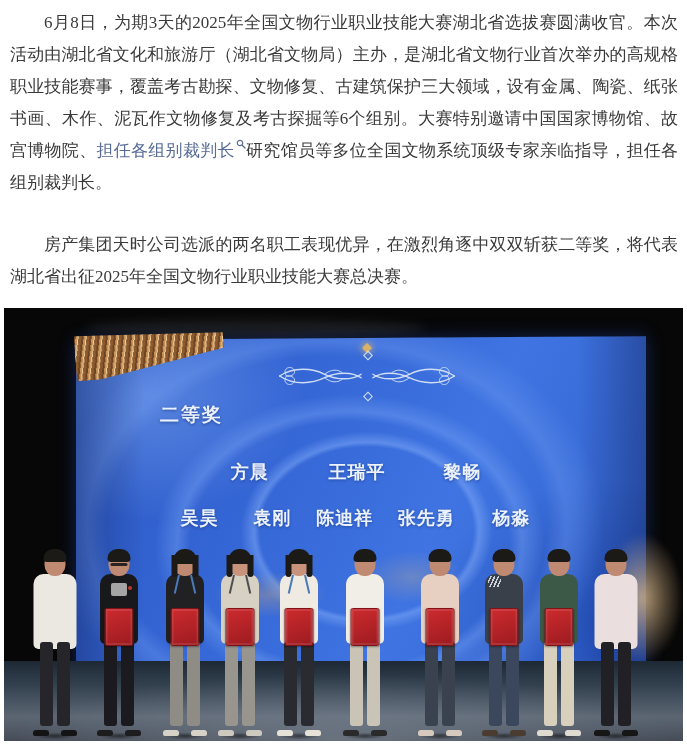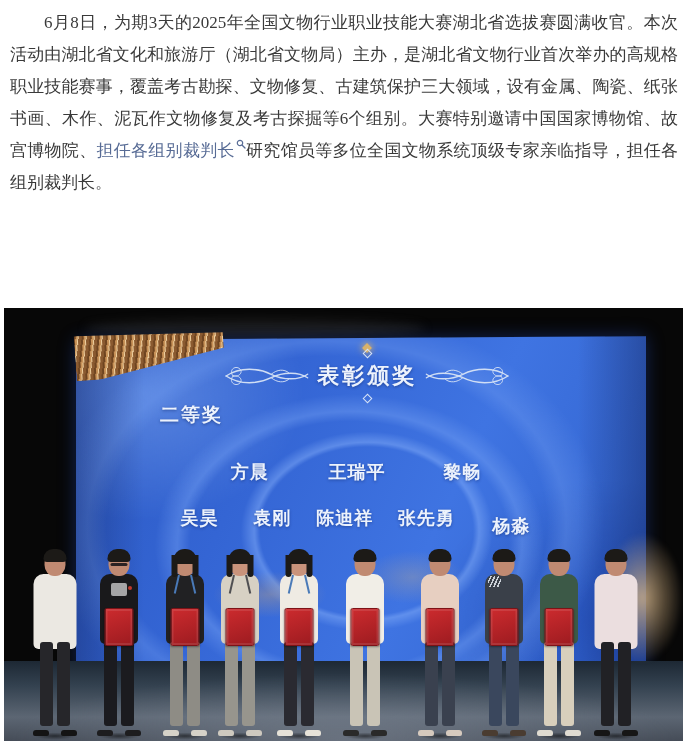--- a/index.html
+++ b/index.html
@@ -103,20 +103,21 @@
   .shoe.l{left:2px;} .shoe.r{right:2px;}
 </style>
 </head>
 <body>
 
 <div class="article">
   <p><span>6月8日，为期3天的2025年全国文物行业职业技能大赛湖北省选拔赛圆满收官。本次活动由湖北省文化和旅游厅（湖北省文物局）主办，是湖北省文物行业首次举办的高规格职业技能赛事，覆盖考古勘探、文物修复、古建筑保护三大领域，设有金属、陶瓷、纸张书画、木作、泥瓦作文物修复及考古探掘等6个组别。大赛特别邀请中国国家博物馆、故宫博物院、</span><a class="ent-link"><span>担任各组别裁判长</span><sup class="search-sup"><svg width="10" height="10" viewBox="0 0 10 10">
           <circle cx="4" cy="4" r="2.7" fill="none" stroke="#576b95" stroke-width="1.2"></circle>
           <line x1="6.2" y1="6.2" x2="9" y2="9" stroke="#576b95" stroke-width="1.3" stroke-linecap="round"></line>
         </svg></sup></a><span>研究馆员等多位全国文物系统顶级专家亲临指导，担任各组别裁判长。</span></p>
+  <p>房产集团天时公司选派的两名职工表现优异，在激烈角逐中双双斩获二等奖，将代表湖北省出征2025年全国文物行业职业技能大赛总决赛。</p>
 </div>
 
 <figure class="photo">
   <div class="stage-blur"></div>
   <div class="screen">
     <div class="screen-vignette"></div>
     <div class="tan-blob b1"></div>
     <div class="tan-blob b2"></div>
   </div>
   <div class="curtain"></div>
@@ -126,21 +127,20 @@
     <svg class="flourish left" viewBox="0 0 100 30">
       <g fill="none" stroke="#d8e4f6" stroke-width="1.6" stroke-linecap="round">
         <path d="M4 15 C20 4, 42 6, 56 13 S88 20, 98 13"></path>
         <path d="M4 15 C20 26, 42 24, 56 17 S88 10, 98 17"></path>
         <path d="M12 15 c-6 -7, 3 -13, 8 -8 c4 4, -2 10, -8 8" stroke-width="1.1"></path>
         <path d="M12 15 c-6 7, 3 13, 8 8 c4 -4, -2 -10, -8 -8" stroke-width="1.1"></path>
         <path d="M56 13 c7 -6, 15 -6, 20 -2" stroke-width="1.1"></path>
         <path d="M56 17 c7 6, 15 6, 20 2" stroke-width="1.1"></path>
       </g>
     </svg>
-    <div class="screen-title">表彰颁奖</div>
     <svg class="flourish right" viewBox="0 0 100 30">
       <g fill="none" stroke="#d8e4f6" stroke-width="1.6" stroke-linecap="round">
         <path d="M4 15 C20 4, 42 6, 56 13 S88 20, 98 13"></path>
         <path d="M4 15 C20 26, 42 24, 56 17 S88 10, 98 17"></path>
         <path d="M12 15 c-6 -7, 3 -13, 8 -8 c4 4, -2 10, -8 8" stroke-width="1.1"></path>
         <path d="M12 15 c-6 7, 3 13, 8 8 c4 -4, -2 -10, -8 -8" stroke-width="1.1"></path>
         <path d="M56 13 c7 -6, 15 -6, 20 -2" stroke-width="1.1"></path>
         <path d="M56 17 c7 6, 15 6, 20 2" stroke-width="1.1"></path>
       </g>
     </svg>
@@ -148,21 +148,21 @@
 
   <div class="award-tier">二等奖</div>
   <div>
       <span class="scr-name" style="left: 36.2%; top: 37.9%;">方晨</span>
       <span class="scr-name" style="left: 52%; top: 37.9%;">王瑞平</span>
       <span class="scr-name" style="left: 67.5%; top: 37.9%;">黎畅</span>
       <span class="scr-name" style="left: 28.8%; top: 48.5%;">吴昊</span>
       <span class="scr-name" style="left: 39.5%; top: 48.5%;">袁刚</span>
       <span class="scr-name" style="left: 50.2%; top: 48.5%;">陈迪祥</span>
       <span class="scr-name" style="left: 62.2%; top: 48.5%;">张先勇</span>
-      <span class="scr-name" style="left: 74.7%; top: 48.5%; margin-top: 8px;">杨淼</span>
+      <span class="scr-name" style="left: 74.7%; top: 48.5%;">杨淼</span>
     </div>
 
   <div class="floor"></div>
   <div class="tan-blob b3"></div>
   <div class="people">
       <div class="person presenter" style="left: 7.5%;">
         <div class="pshadow"></div>
         <div class="hair"></div>
         <div class="head" style="background:#c08a72"></div>
         <div class="torso" style="background:#ebe8e2"></div>

